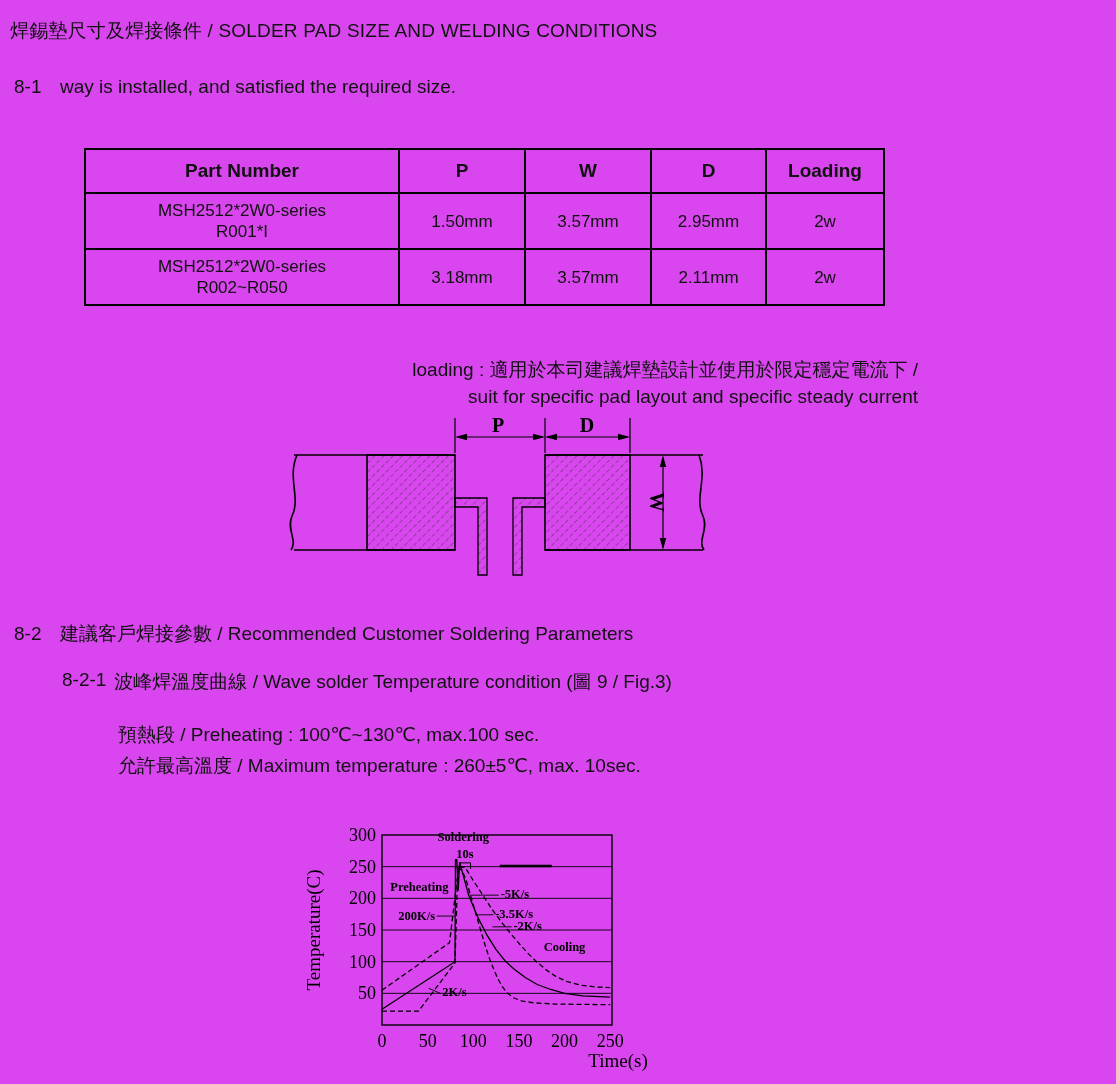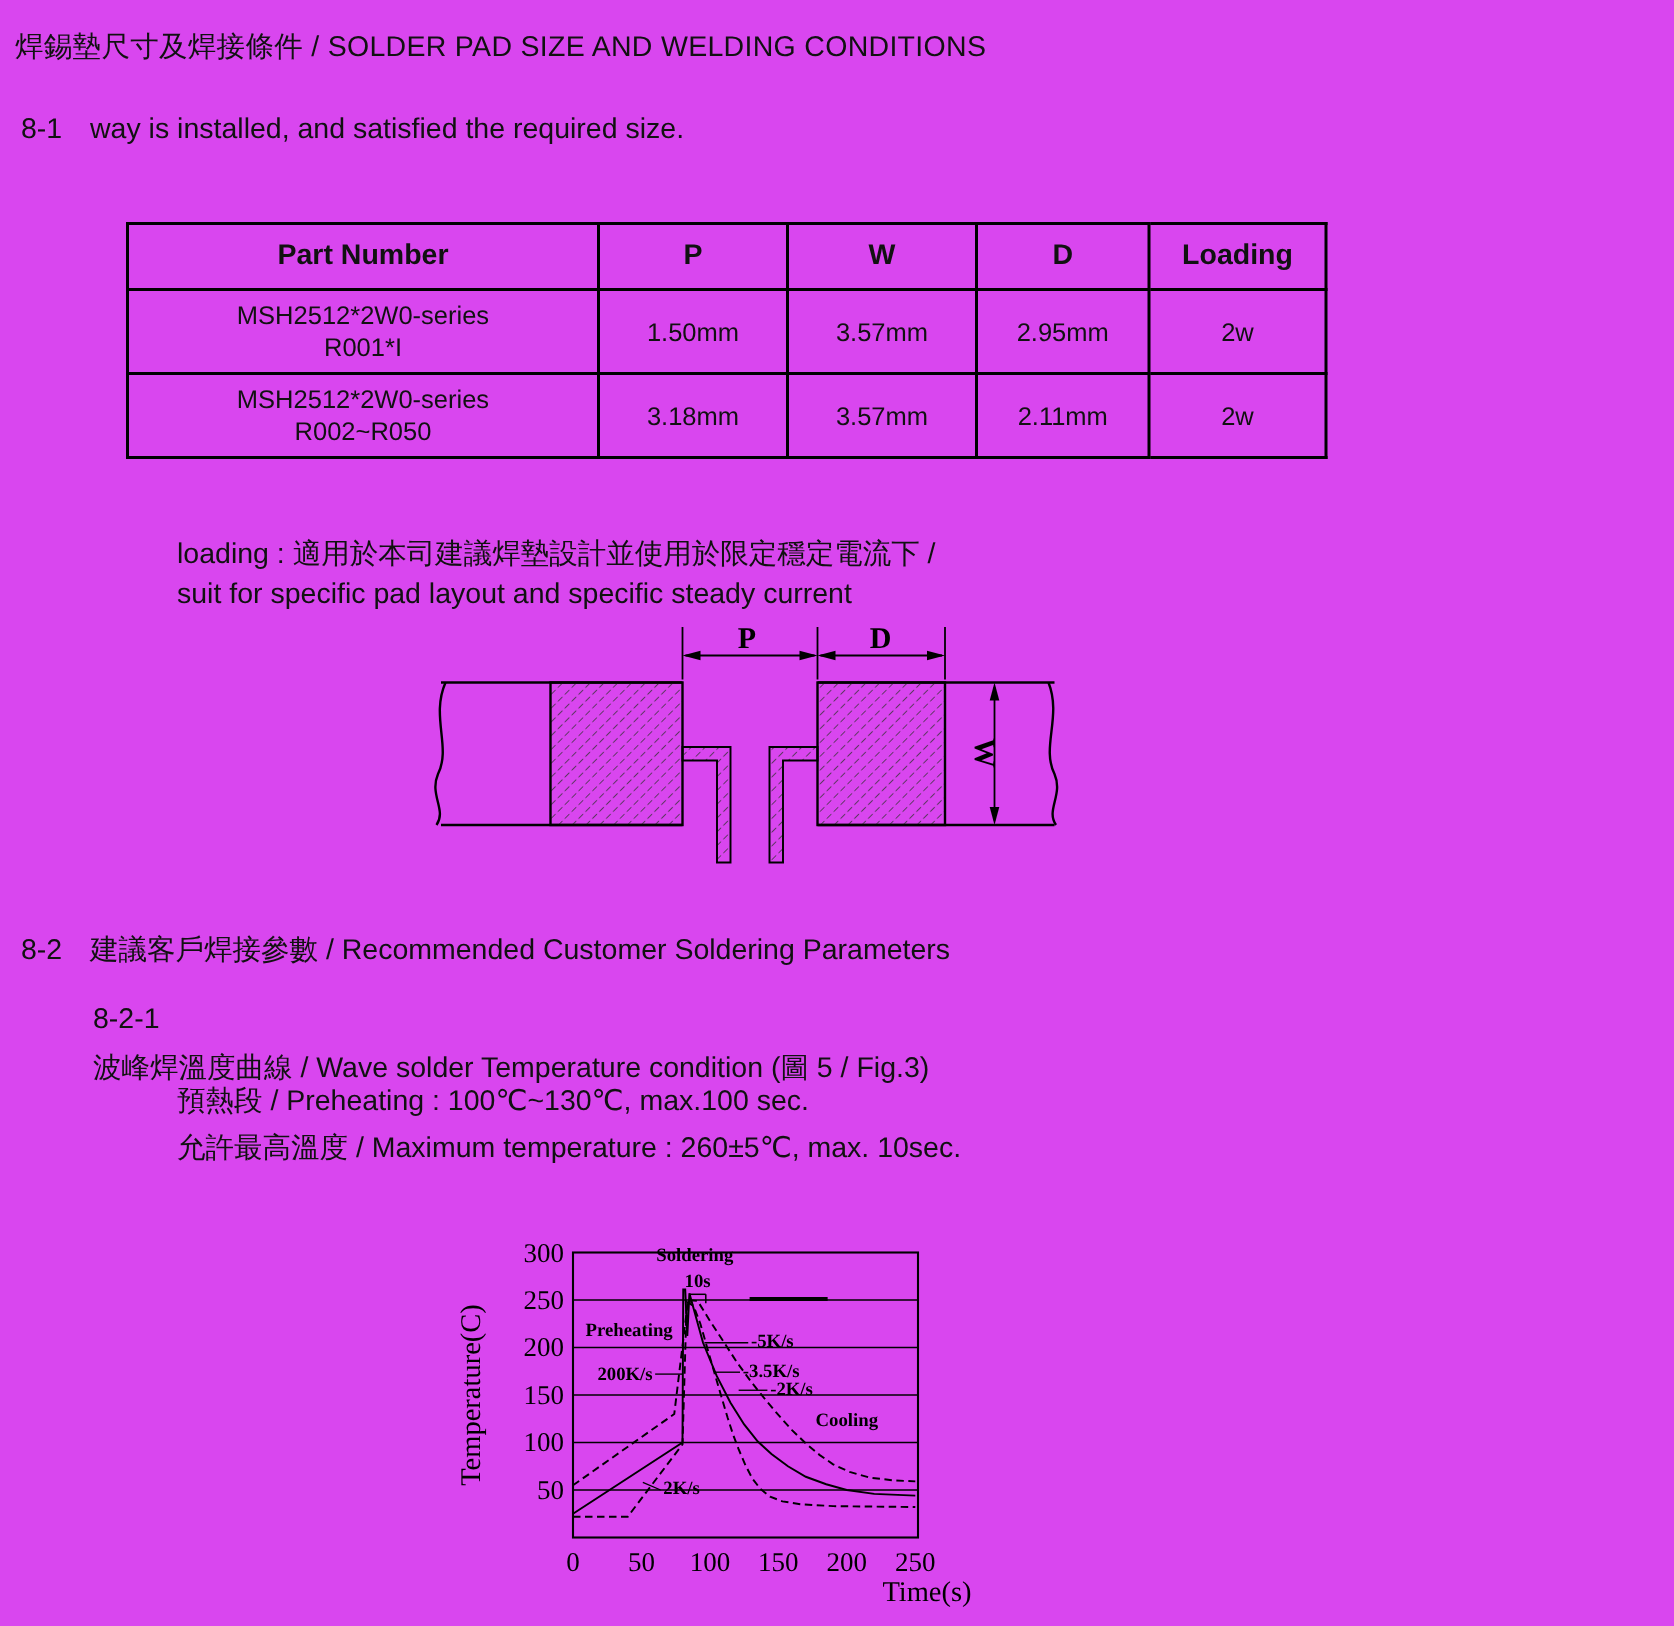--- a/index.html
+++ b/index.html
@@ -4,29 +4,29 @@
 <style>
   html,body{margin:0;padding:0;background:#fff;}
   #page{position:relative;width:1116px;height:1084px;background:#d946ef;overflow:hidden;
         font-family:"Liberation Sans","DejaVu Sans",sans-serif;color:#111;}
   .abs{position:absolute;}
   .title{left:10px;top:18px;font-size:19px;letter-spacing:.2px;}
   .sec-row{display:flex;align-items:flex-start;font-size:19px;line-height:31px;}
   .sec-num{flex:0 0 46px;}
   .s81{left:14px;top:71px;width:1090px;}
   .s82{left:14px;top:618px;width:1090px;align-items:center;}
-  .s821{left:62px;top:669px;width:1020px;font-size:19px;display:flex;gap:8px;flex-direction:column;}
+  .s821{left:62px;top:669px;width:1020px;font-size:19px;display:flex;gap:8px;}
   .params{left:118px;top:719px;font-size:19px;line-height:31px;}
   
   table.spec{position:absolute;left:84px;top:148px;border-collapse:collapse;table-layout:fixed;}
   table.spec th,table.spec td{border:2px solid #000;text-align:center;vertical-align:middle;padding:0;}
   table.spec th{font-size:19px;font-weight:bold;height:42px;}
   table.spec td{font-size:17px;height:54px;line-height:21px;}
   .c-part{width:314px;} .c-p{width:126px;} .c-w{width:126px;} .c-d{width:115px;} .c-l{width:118px;}
-  .note{left:118px;top:356px;width:800px;text-align:left;font-size:19px;line-height:27px;}
+  .note{left:118px;top:356px;width:800px;text-align:right;font-size:19px;line-height:27px;}
   
   svg text{fill:#000;}
   .dimlbl{font:bold 20px "Liberation Serif","DejaVu Serif",serif;}
   .tick{font:18px "Liberation Serif","DejaVu Serif",serif;}
   .axis{font:19px "Liberation Serif","DejaVu Serif",serif;}
   .ann{font:bold 12.5px "Liberation Serif","DejaVu Serif",serif;}
 </style>
 </head>
 <body>
 
@@ -133,21 +133,21 @@
     <text x="370" y="90" text-anchor="middle" class="dimlbl" transform="rotate(90 370 90)">W</text>
   </svg>
 
   <div class="abs s82 sec-row">
     <span class="sec-num">8-2</span>
     <div>建議客戶焊接參數 / Recommended Customer Soldering Parameters</div>
   </div>
 
   <div class="abs s821">
     <span>8-2-1</span>
-    <span>波峰焊溫度曲線 / Wave solder Temperature condition (圖 5 / Fig.3)</span>
+    <span>波峰焊溫度曲線 / Wave solder Temperature condition (圖 9 / Fig.3)</span>
   </div>
 
   <div class="abs params">
     <div>預熱段 / Preheating : 100℃~130℃, max.100 sec.</div>
     <div>允許最高溫度 / Maximum temperature : 260±5℃, max. 10sec.</div>
   </div>
 
   <svg id="chart-svg" class="abs" style="left:300px;top:822px;" width="460" height="262" viewBox="0 0 460 262">
       <line x1="82" y1="171.33333333333334" x2="312" y2="171.33333333333334" stroke="#000" stroke-width="0.9"></line>
       <text x="76" y="177.33333333333334" text-anchor="end" class="tick">50</text>

